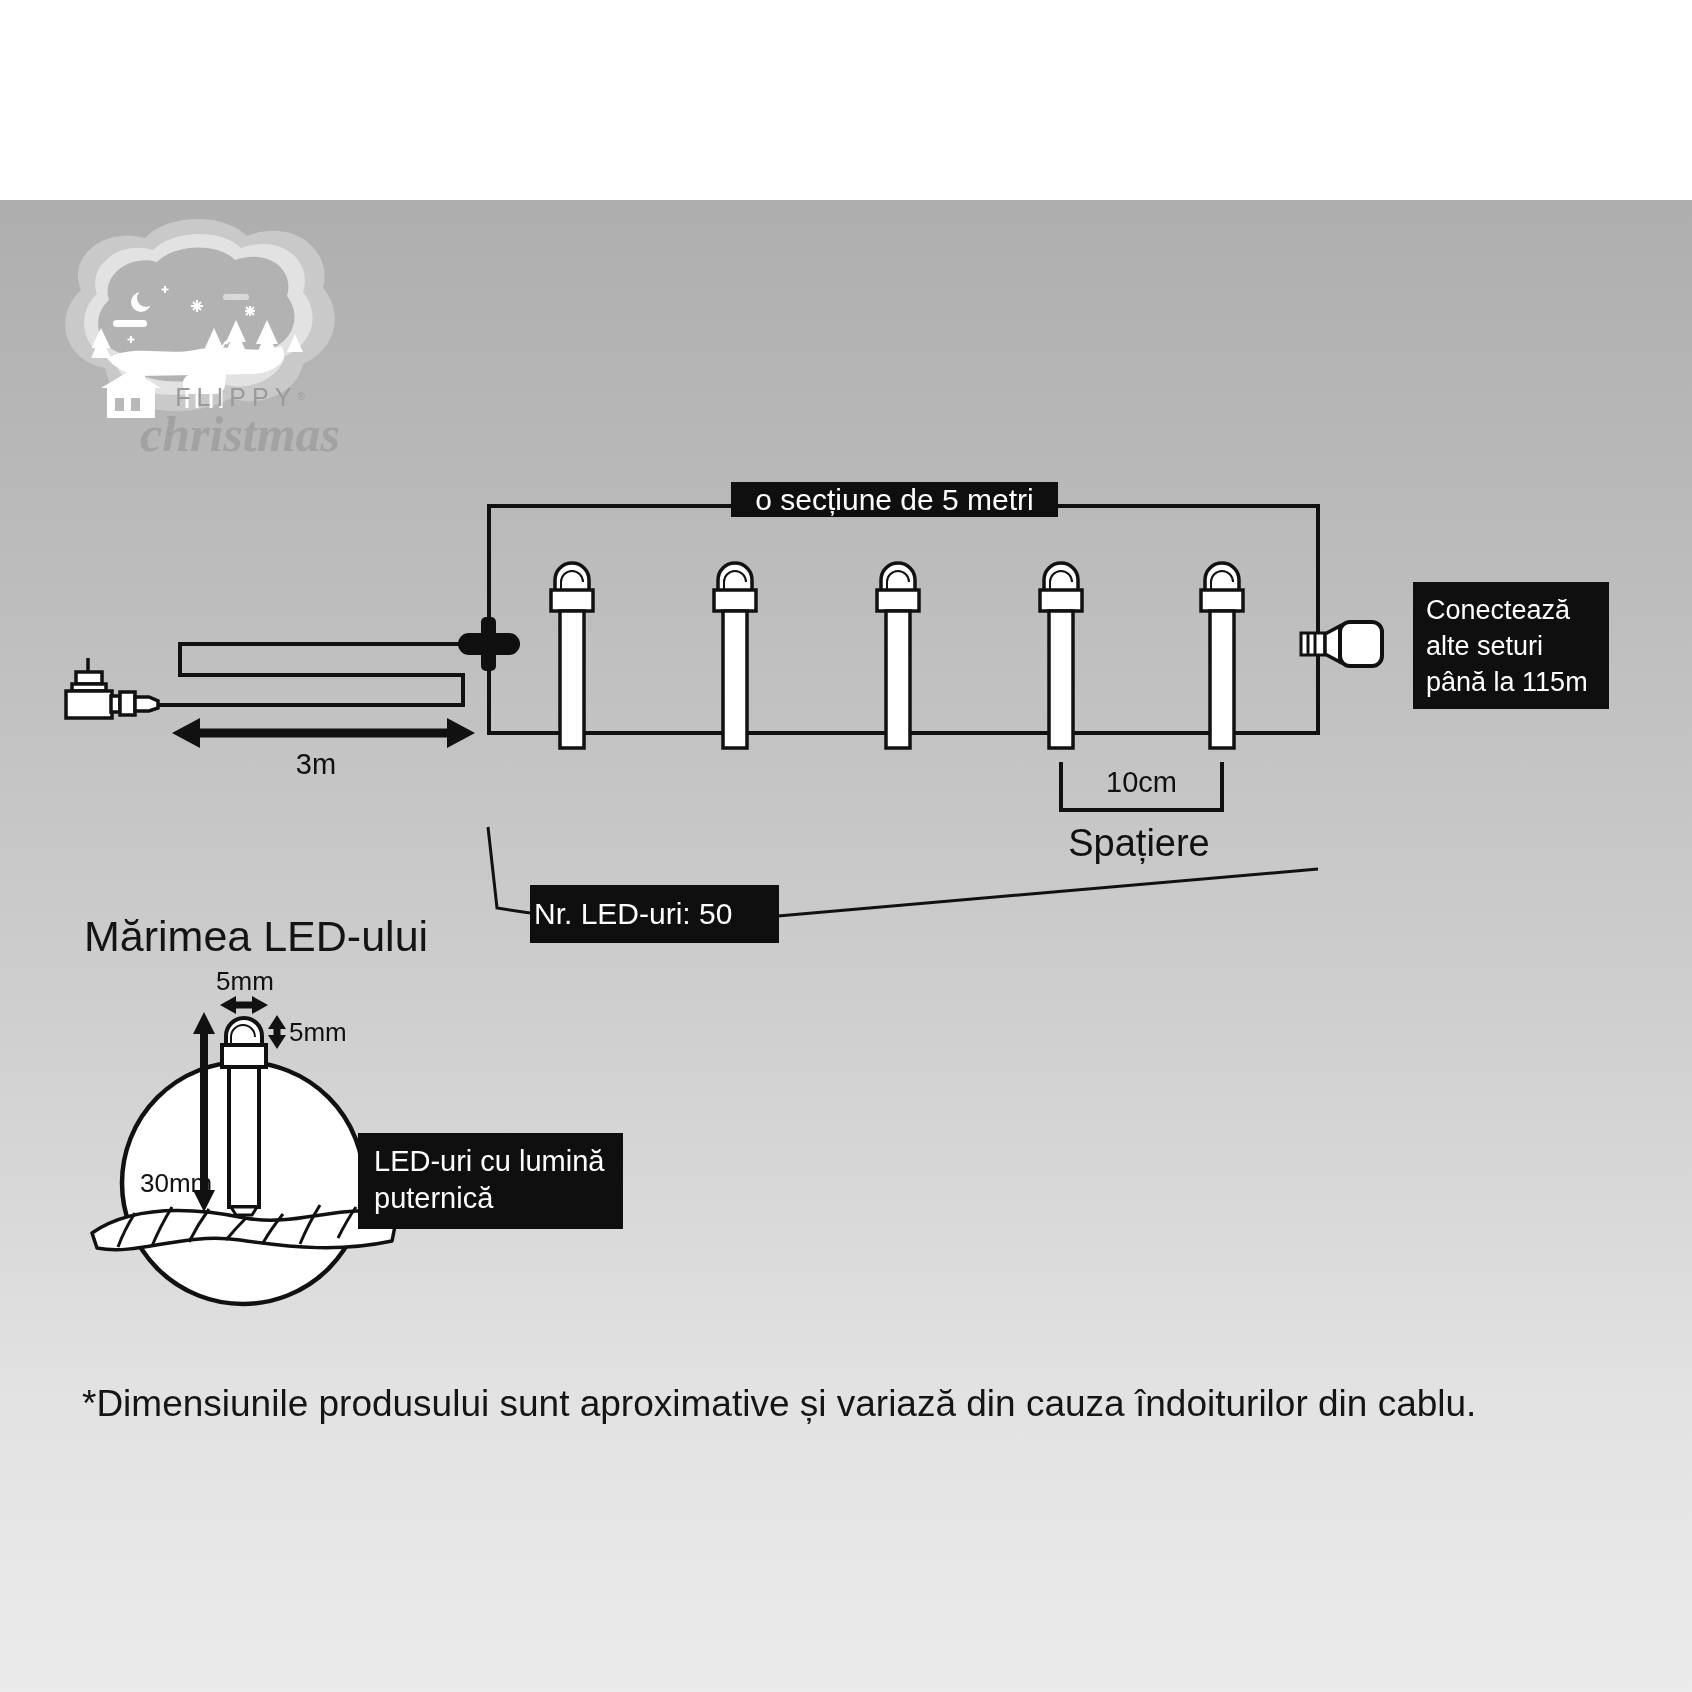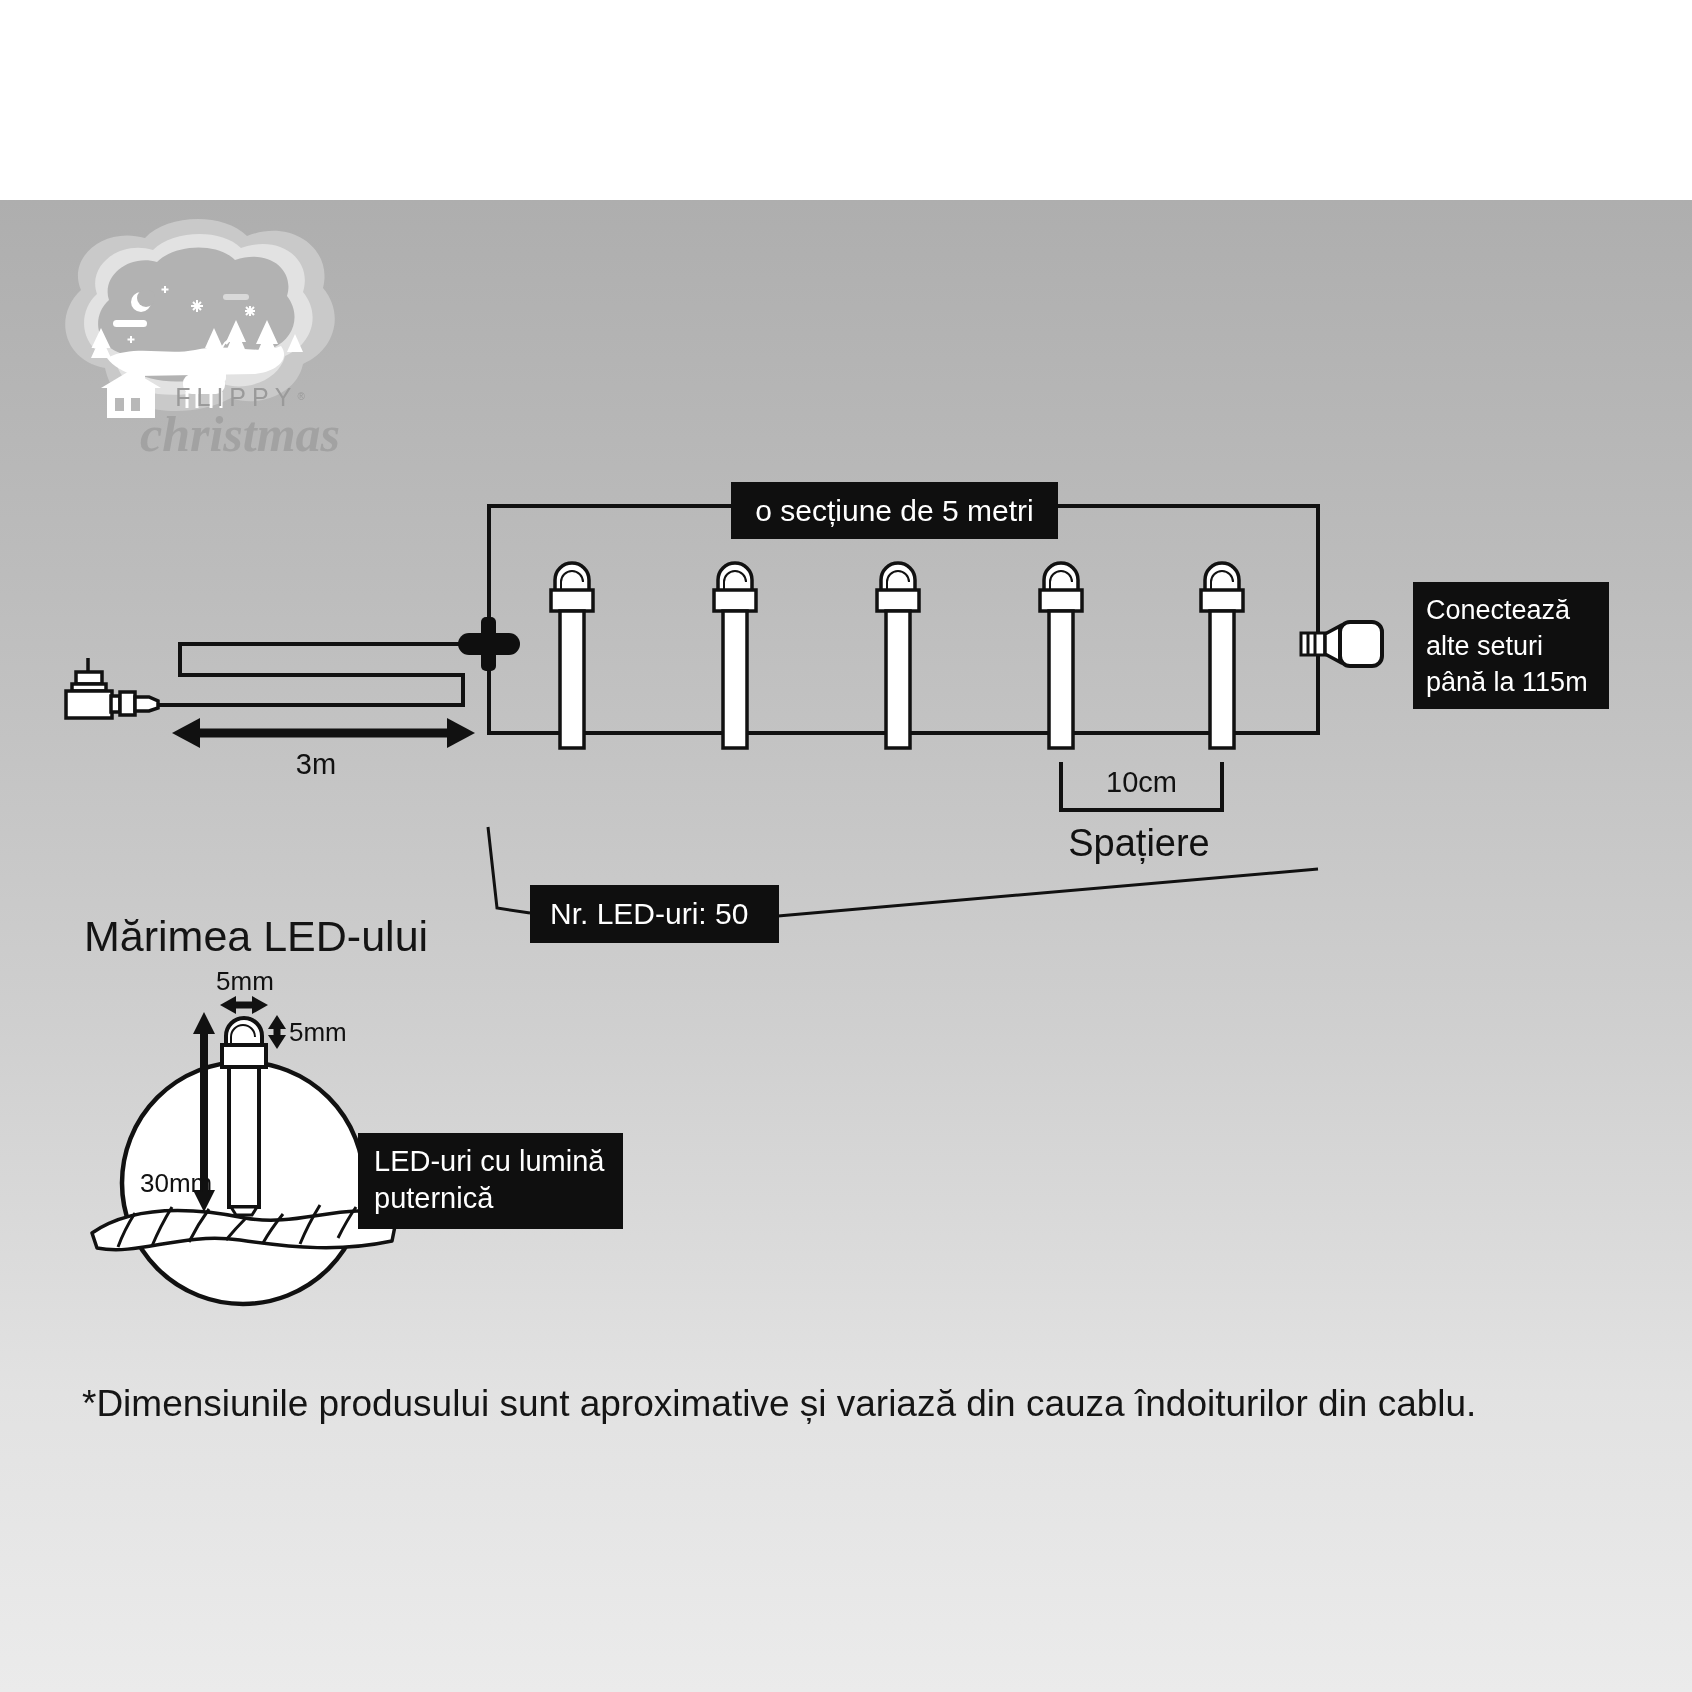--- a/index.html
+++ b/index.html
@@ -4,26 +4,26 @@
 <style>
   html,body{margin:0;padding:0;}
   body{font-family:"Liberation Sans","DejaVu Sans",sans-serif;}
   .canvas{position:relative;width:1692px;height:1692px;background:#ffffff;overflow:hidden;}
   .gray-panel{position:absolute;left:0;top:200px;width:1692px;height:1492px;
     background:linear-gradient(180deg,#aeaeae 0%,#bcbcbc 25%,#cfcfcf 55%,#e2e2e2 80%,#ebebeb 100%);}
   .abs{position:absolute;}
   .page-title{left:0;top:252px;width:1692px;text-align:center;font-size:92px;color:#161616;letter-spacing:1px;}
   
   .blackbox{background:#0f0f0f;color:#ffffff;box-sizing:border-box;}
-  .section-label{left:731px;top:482px;width:327px;height:57px;font-size:30px;
+  .section-label{left:731px;top:482px;width:327px;height:35px;font-size:30px;
     display:flex;align-items:center;justify-content:center;}
   .connector-note{left:1413px;top:582px;width:196px;height:127px;font-size:27px;
     line-height:36px;padding:10px 0 0 13px;}
   .ledcount-label{left:530px;top:885px;width:249px;height:58px;font-size:30px;
-    display:flex;align-items:center;padding-left:20px;}
+    display:flex;align-items:center;padding-left:4px;}
   .lednote-label{left:358px;top:1133px;width:265px;height:96px;font-size:29px;
     line-height:37px;padding:10px 0 0 16px;}
   
   .lead-length{left:196px;top:748px;width:240px;text-align:center;font-size:29px;color:#111;}
   .spacing-value{left:1061px;top:766px;width:161px;text-align:center;font-size:29px;color:#111;}
   .spacing-label{left:1019px;top:822px;width:240px;text-align:center;font-size:38px;color:#111;}
   .ledsize-heading{left:84px;top:912px;font-size:43px;color:#141414;}
   .dim-small{font-size:26px;color:#111;}
   .width-label{left:204px;top:966px;width:82px;text-align:center;}
   .height-label{left:289px;top:1017px;}

